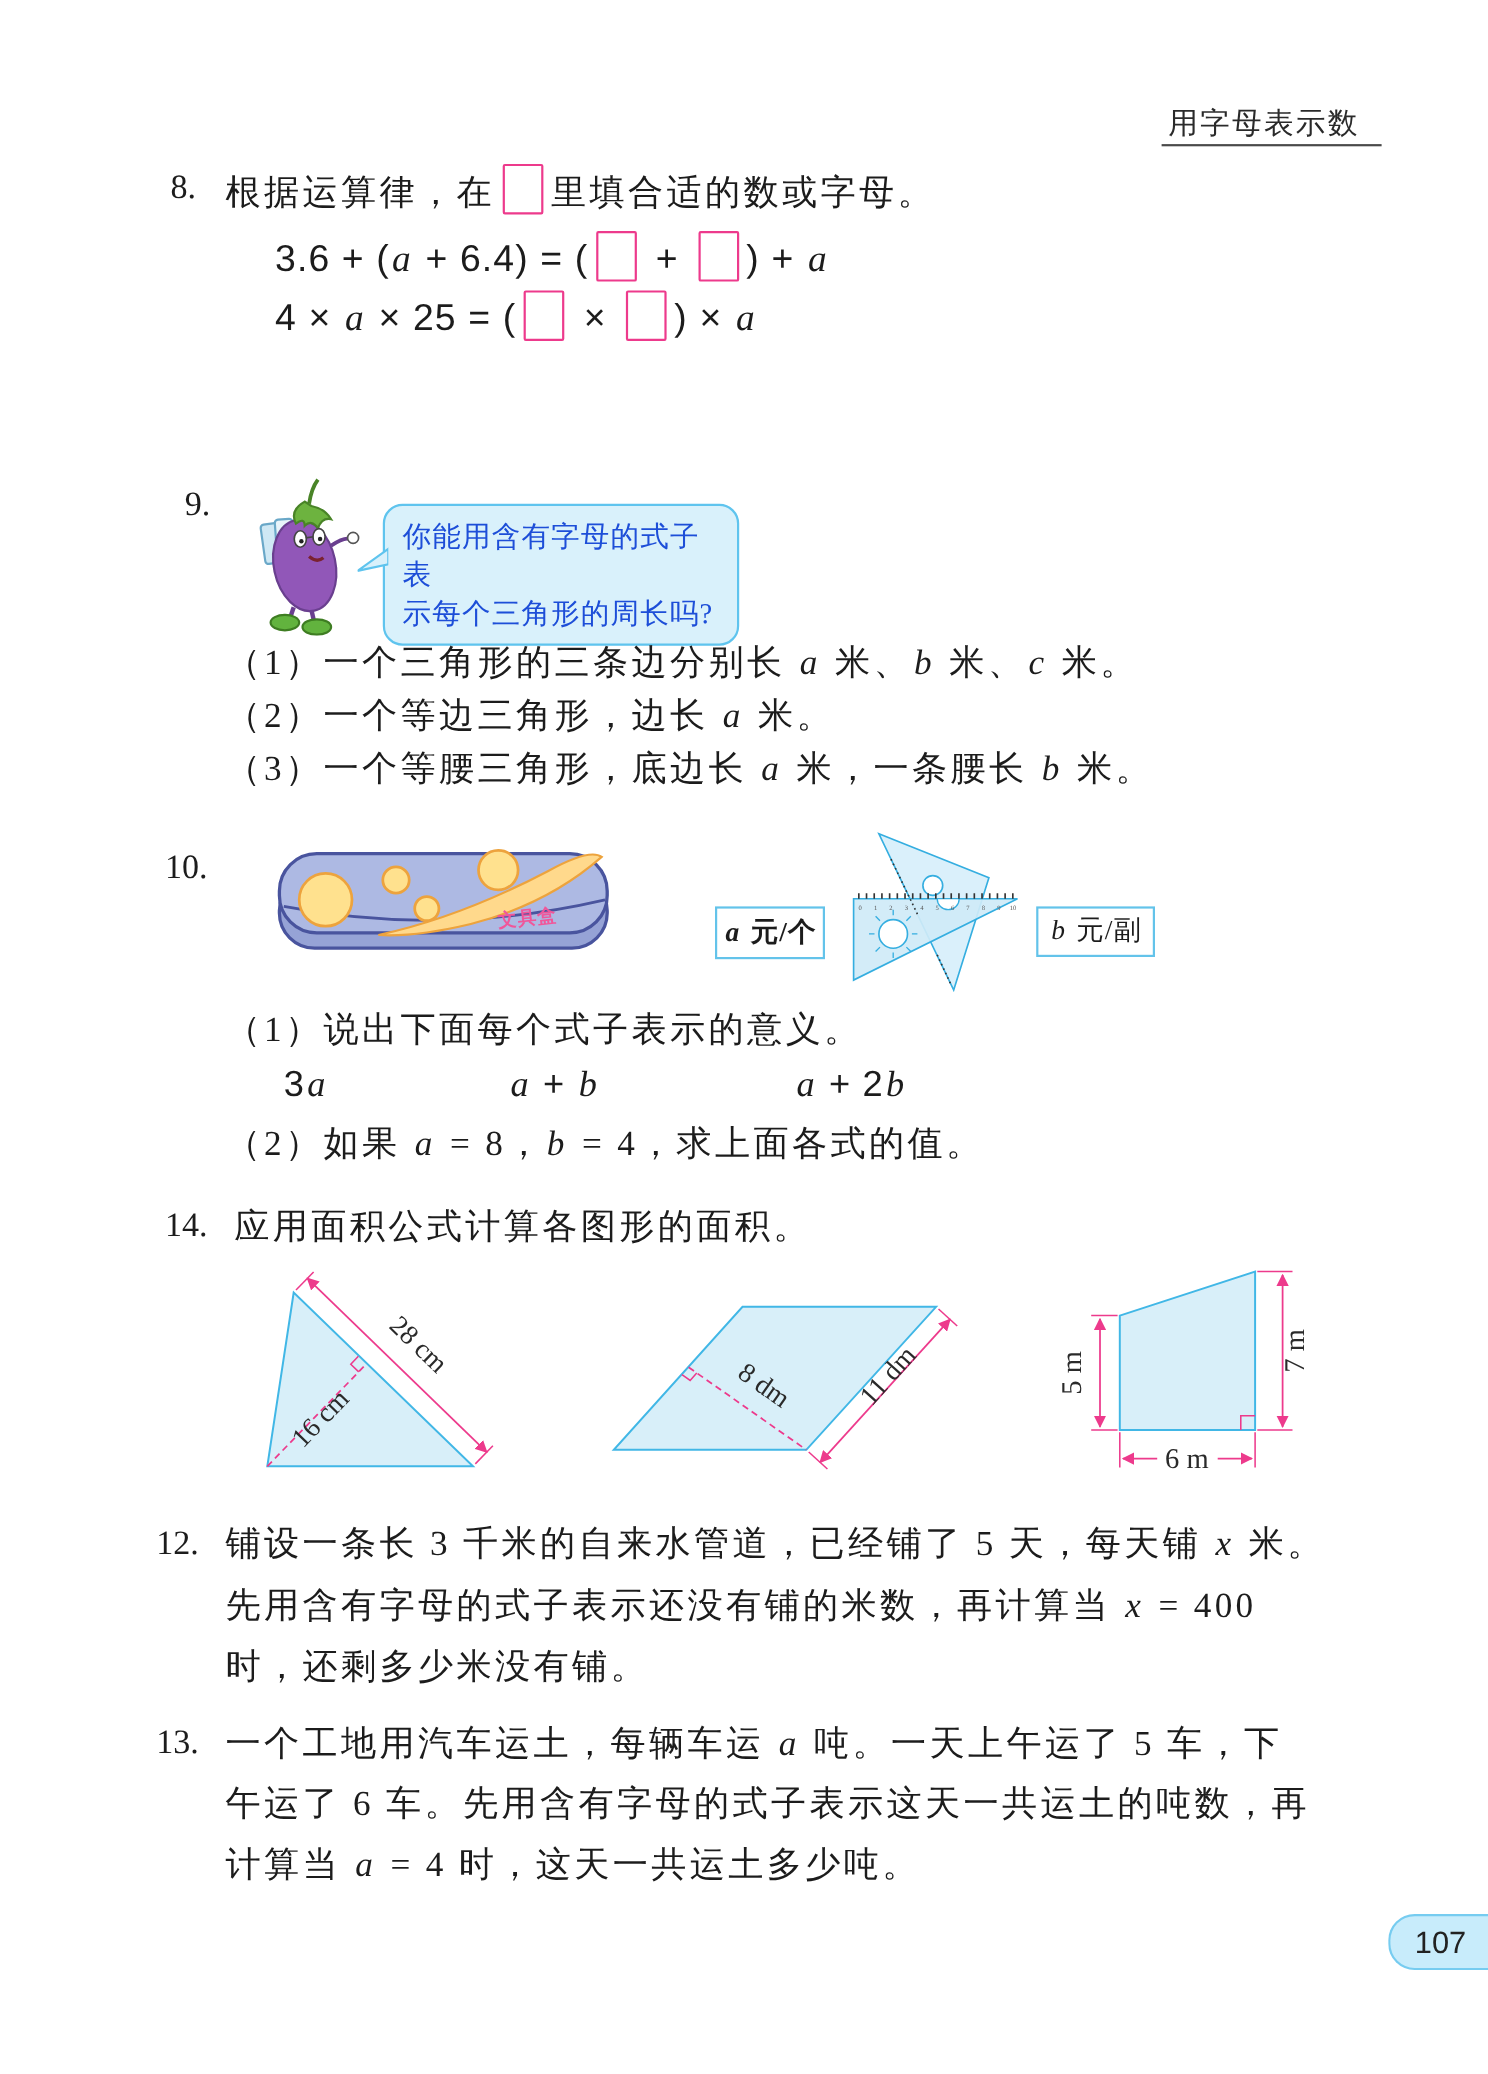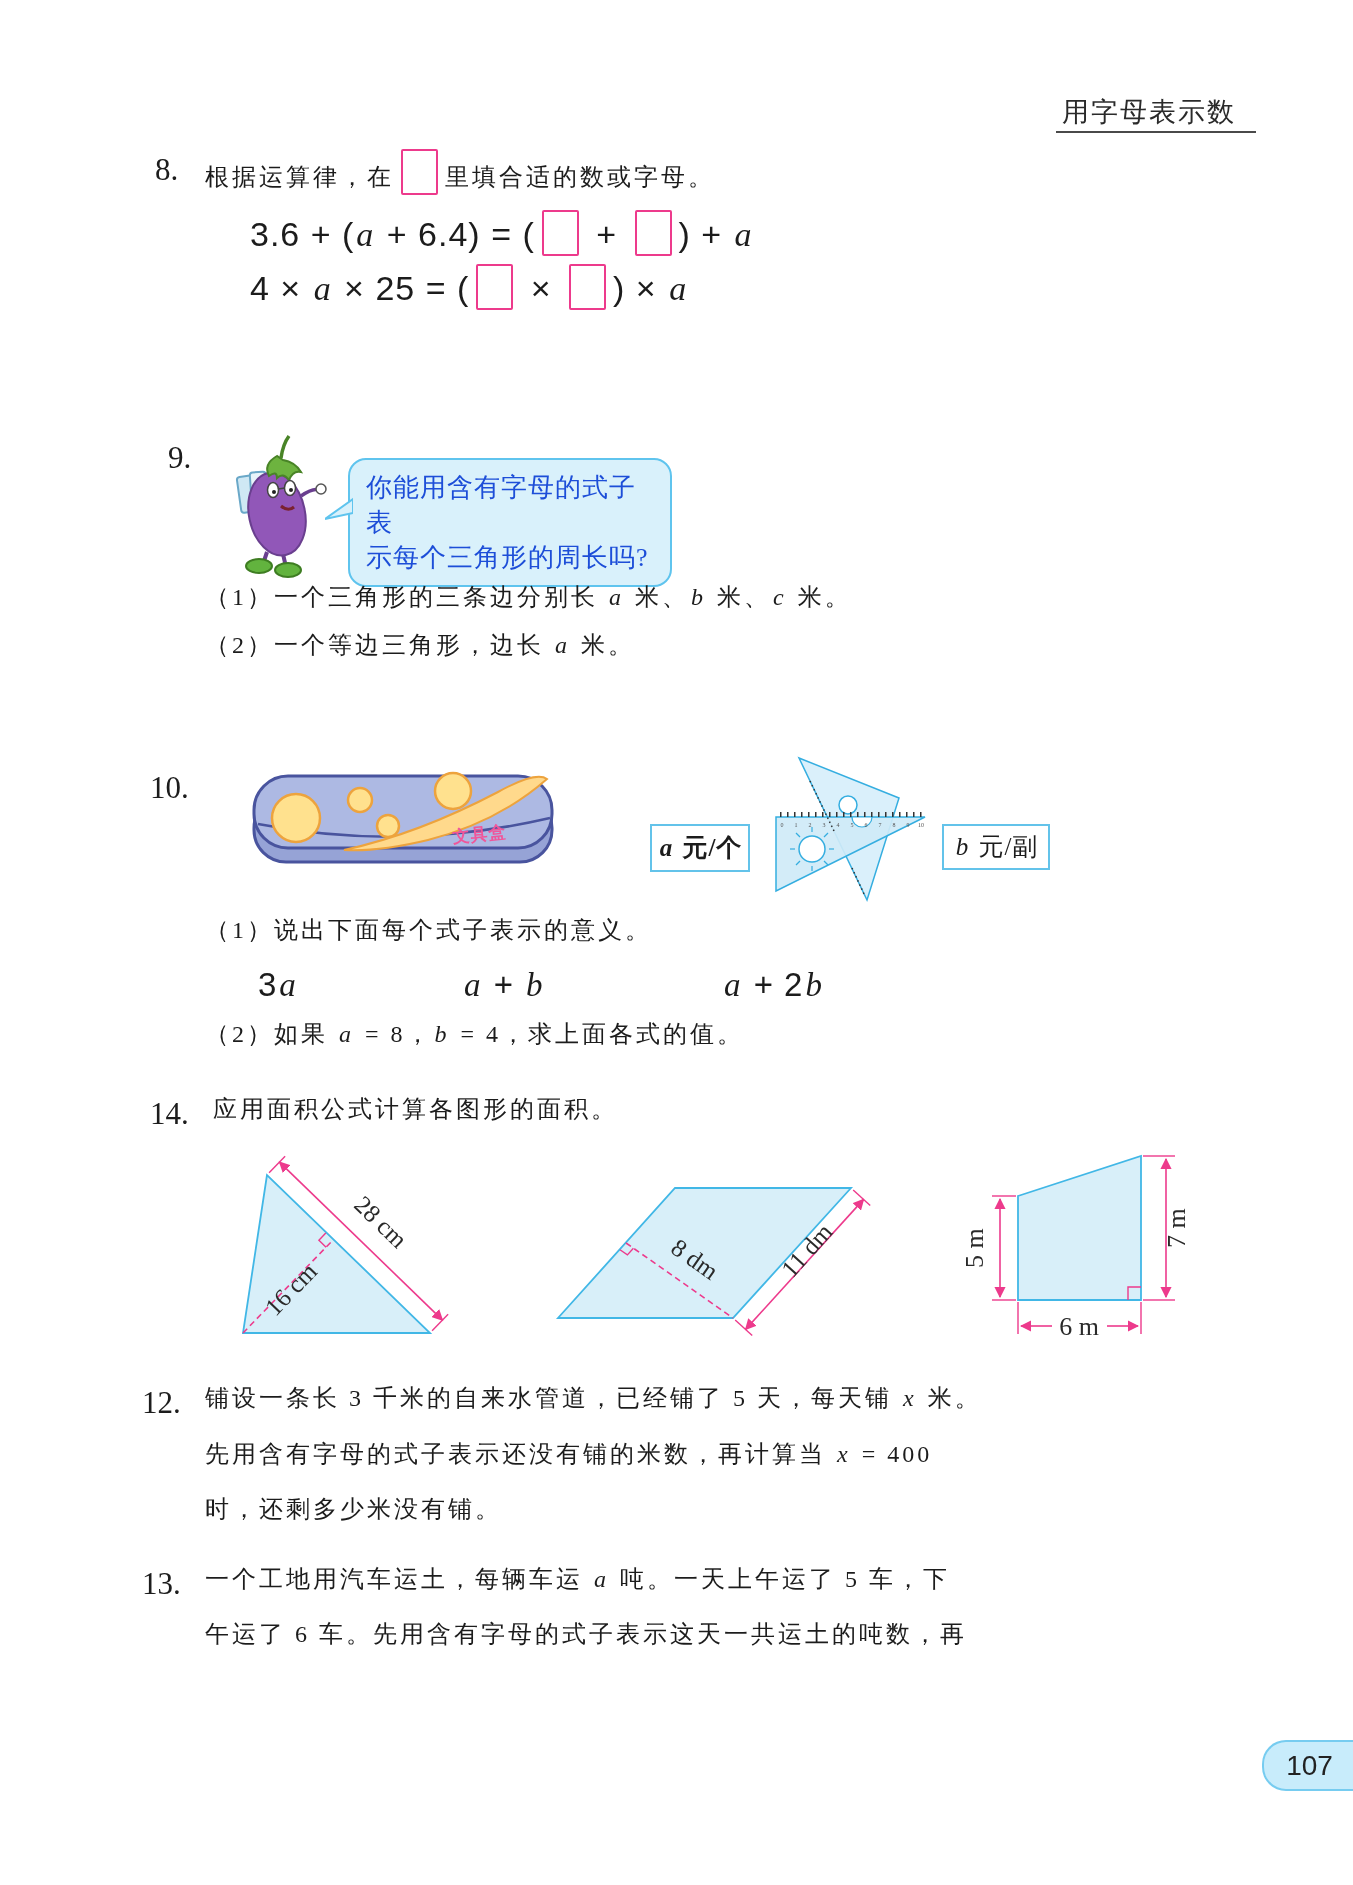--- a/index.html
+++ b/index.html
@@ -1,20 +1,20 @@
 <!DOCTYPE html>
 <html><head>
 <meta charset="utf-8">
 <style>
   html,body{margin:0;padding:0;background:#fff;}
   .page{position:relative;width:1353px;height:1885px;background:#ffffff;overflow:hidden;
         font-family:"Liberation Serif","DejaVu Serif",serif;color:#1c1c1c;}
   .abs{position:absolute;}
   .qnum{font-size:31px;}
-  .qtext{font-size:24px;letter-spacing:3px;white-space:nowrap;}
+  .qtext{font-size:32px;letter-spacing:3px;white-space:nowrap;}
   .qtext i, .eq i, .tag i, .expr i{font-style:italic;font-family:"Liberation Serif","DejaVu Serif",serif;padding:0 2px;}
   .eq{font-size:34px;letter-spacing:1px;white-space:nowrap;font-family:"Liberation Sans","DejaVu Sans",sans-serif;}
   .pbox{display:inline-block;width:33px;height:42px;border:2.5px solid #ed3a8c;border-radius:2px;
         vertical-align:-10px;margin:0 7px;background:#fff;}
   .header-title{font-size:27px;letter-spacing:2px;color:#2a2a2a;}
   .header-rule{height:0;border-top:2px solid #4a4a4a;}
   .bubble{background:#d9f1fb;border:2px solid #5fc4ee;border-radius:18px;font-size:26px;
           line-height:35px;padding:10px 16px;letter-spacing:1px;color:#1d4ed8;}
   .bubble-tail{position:absolute;left:-25px;top:36px;}
   .tag{border:2px solid #63c3ea;background:#fff;font-size:25px;text-align:center;letter-spacing:1px;}
@@ -62,20 +62,21 @@
   <div class="abs bubble" style="left:348px;top:458px;width:288px;">
     <svg class="bubble-tail" width="28" height="30" viewBox="0 0 28 30">
       <path d="M28 3 L0 23 L28 17 Z" fill="#d9f1fb" stroke="#5fc4ee" stroke-width="2"></path>
     </svg>
     <div>你能用含有字母的式子表</div>
     <div>示每个三角形的周长吗?</div>
   </div>
 
   <div class="abs qtext" style="left:205px;top:581px;">（1）一个三角形的三条边分别长 <i>a</i> 米、<i>b</i> 米、<i>c</i> 米。</div>
   <div class="abs qtext" style="left:205px;top:629px;">（2）一个等边三角形，边长 <i>a</i> 米。</div>
+  <div class="abs qtext" style="left:205px;top:677px;">（3）一个等腰三角形，底边长 <i>a</i> 米，一条腰长 <i>b</i> 米。</div>
 
   <div class="abs qnum" style="left:150px;top:770px;">10.</div>
 
   <svg class="abs" style="left:248px;top:764px;" width="312" height="110" viewBox="0 0 312 110">
     <rect x="6" y="32" width="298" height="66" rx="32" fill="#96a3d6" stroke="#49549e" stroke-width="3"></rect>
     <rect x="6" y="12" width="298" height="72" rx="34" fill="#adb9e3" stroke="#49549e" stroke-width="3"></rect>
     <path d="M10 60 Q155 88 302 54" stroke="#49549e" stroke-width="2.5" fill="none"></path>
     <circle cx="48" cy="54" r="24" fill="#ffe18e" stroke="#eda33d" stroke-width="2.5"></circle>
     <circle cx="112" cy="36" r="12" fill="#ffe18e" stroke="#eda33d" stroke-width="2.5"></circle>
     <circle cx="140" cy="62" r="11" fill="#ffe18e" stroke="#eda33d" stroke-width="2.5"></circle>
@@ -198,16 +199,17 @@
   </svg>
 
   <div class="abs qnum" style="left:142px;top:1385px;">12.</div>
   <div class="abs qtext" style="left:205px;top:1382px;">铺设一条长 3 千米的自来水管道，已经铺了 5 天，每天铺 <i>x</i> 米。</div>
   <div class="abs qtext" style="left:205px;top:1438px;">先用含有字母的式子表示还没有铺的米数，再计算当 <i>x</i> = 400</div>
   <div class="abs qtext" style="left:205px;top:1493px;">时，还剩多少米没有铺。</div>
 
   <div class="abs qnum" style="left:142px;top:1566px;">13.</div>
   <div class="abs qtext" style="left:205px;top:1563px;">一个工地用汽车运土，每辆车运 <i>a</i> 吨。一天上午运了 5 车，下</div>
   <div class="abs qtext" style="left:205px;top:1618px;">午运了 6 车。先用含有字母的式子表示这天一共运土的吨数，再</div>
+  <div class="abs qtext" style="left:205px;top:1673px;">计算当 <i>a</i> = 4 时，这天一共运土多少吨。</div>
 
   <div class="abs footer-tab" style="left:1262px;top:1740px;width:91px;height:47px;line-height:47px;">107</div>
 
 </div>
 
 </body></html>

